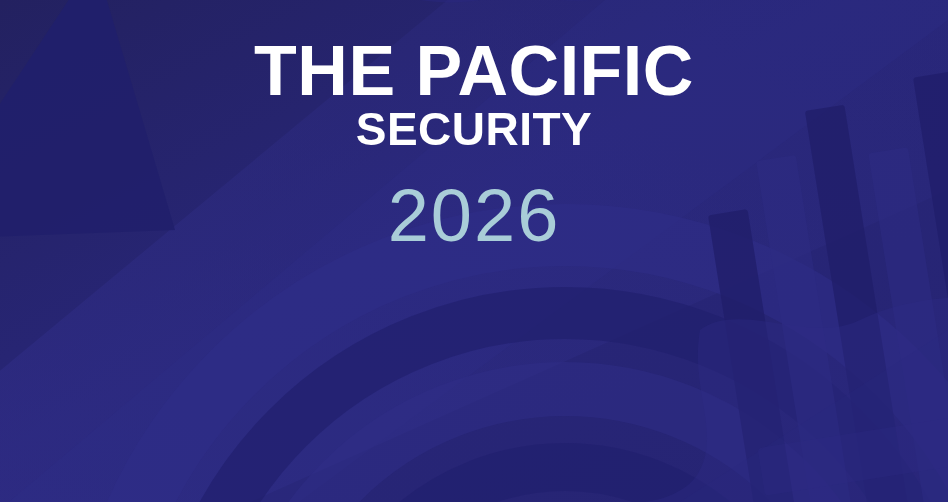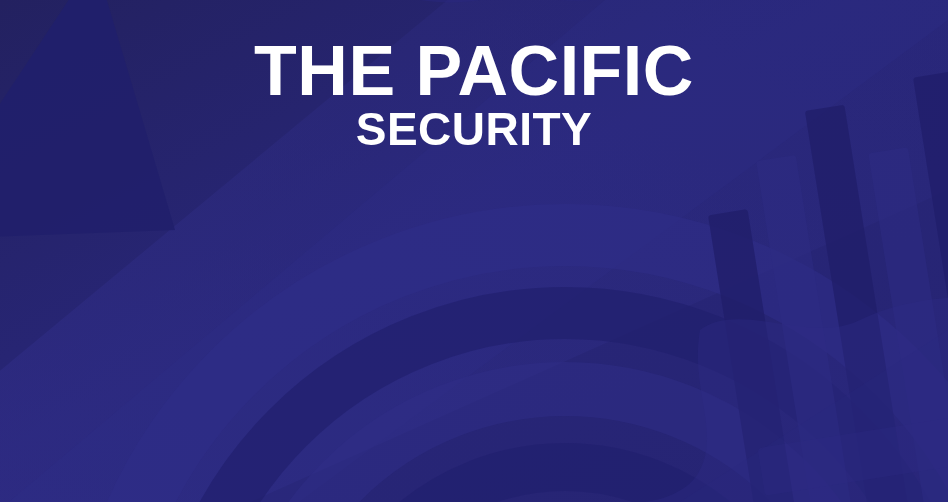--- a/index.html
+++ b/index.html
@@ -136,15 +136,16 @@
       <path d="M948,330 L680,502 L948,502 Z" fill="#2b2981" opacity="0.22"></path>
 
       <rect x="760" y="430" width="230" height="48" rx="4" fill="#2e2c86" opacity="0.30" transform="rotate(-9 875 454)"></rect>
 
     </g>
   </svg>
 
   <div id="title-block">
     <div class="title-line" id="title-line-1">THE PACIFIC</div>
     <div class="title-line" id="title-line-2">SECURITY</div>
+    <div id="year">2026</div>
   </div>
 
 </div>
 
 </body></html>

